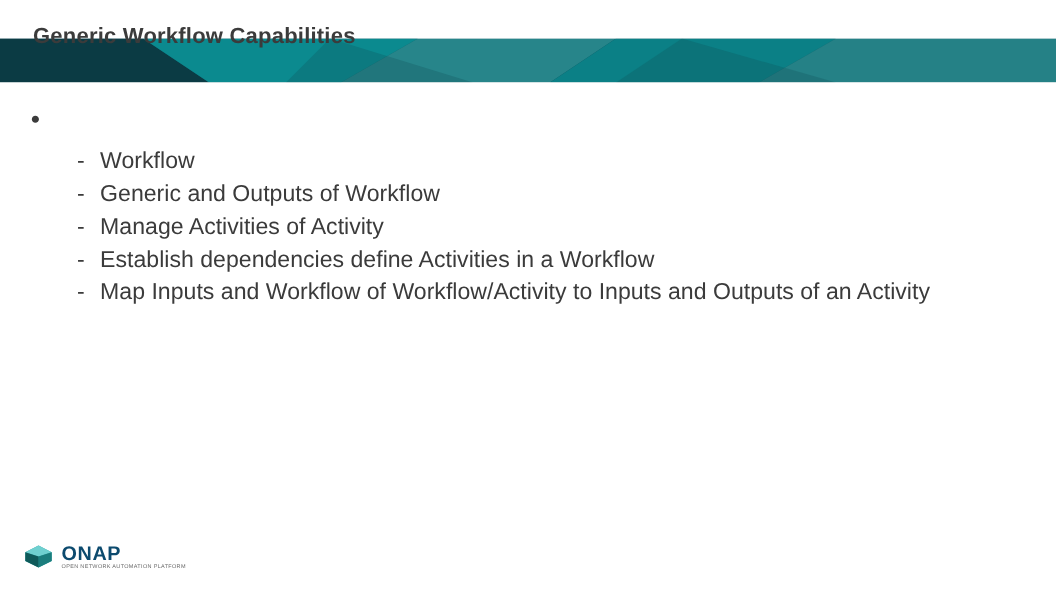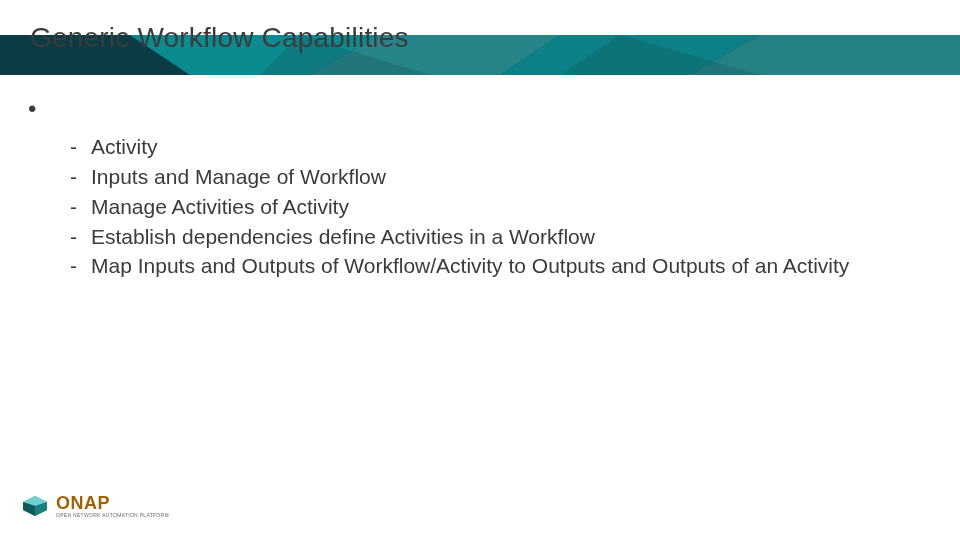--- a/index.html
+++ b/index.html
@@ -16,23 +16,23 @@
     .title-bg {
       position: absolute;
       left: 0; right: 0; bottom: 0;
       height: 40px;
     }
     .title-bg svg { display: block; }
     .title-text {
       position: absolute;
       left: 30px;
       top: 22px;
-      font-size: 28px;
+      font-size: 20px;
       color: #3b3b3b;
-      font-weight: 400;
+      font-weight: 700;
       letter-spacing: 0.2px;
     }
 
     
     .body {
       padding: 18px 28px 0 28px;
       color: #3b3b3b;
     }
     .bullet-l1 {
       font-size: 24px;
@@ -97,21 +97,21 @@
 
     .onap-logo { display: flex; align-items: center; gap: 8px; }
     .onap-mark {
       width: 26px; height: 22px;
       position: relative;
     }
     .onap-text-wrap { display: flex; flex-direction: column; line-height: 1; }
     .onap-main {
       font-size: 18px;
       font-weight: 700;
-      color: #a16207;
+      color: #0c4a6e;
       letter-spacing: 0.5px;
     }
     .onap-sub {
       font-size: 5px;
       color: #6a6a6a;
       letter-spacing: 0.3px;
       margin-top: 1px;
     }
   </style>
 </head>
@@ -139,37 +139,37 @@
     <div class="title-text">Generic Workflow Capabilities</div>
   </div>
 
   <div class="body">
     <div class="bullet-l1">
       <span class="dot">•</span>
     </div>
     <div class="sub-list">
       <div class="bullet-l2">
         <span class="dash">-</span>
-        <span class="txt">Activity</span>
+        <span class="txt">Workflow</span>
       </div>
       <div class="bullet-l2">
         <span class="dash">-</span>
-        <span class="txt">Inputs and Manage of Workflow</span>
+        <span class="txt">Generic and Outputs of Workflow</span>
       </div>
       <div class="bullet-l2">
         <span class="dash">-</span>
         <span class="txt">Manage Activities of Activity</span>
       </div>
       <div class="bullet-l2">
         <span class="dash">-</span>
         <span class="txt">Establish dependencies define Activities in a Workflow</span>
       </div>
       <div class="bullet-l2">
         <span class="dash">-</span>
-        <span class="txt">Map Inputs and Outputs of Workflow/Activity to Outputs and Outputs of an Activity</span>
+        <span class="txt">Map Inputs and Workflow of Workflow/Activity to Inputs and Outputs of an Activity</span>
       </div>
     </div>
   </div>
 
   <div class="footer">
 
     <div class="onap-logo">
       <div class="onap-mark">
         <svg width="26" height="22" viewBox="0 0 26 22">
           <polygon points="13,1 25,7 25,15 13,21 1,15 1,7" fill="#2aa3a3"></polygon>

